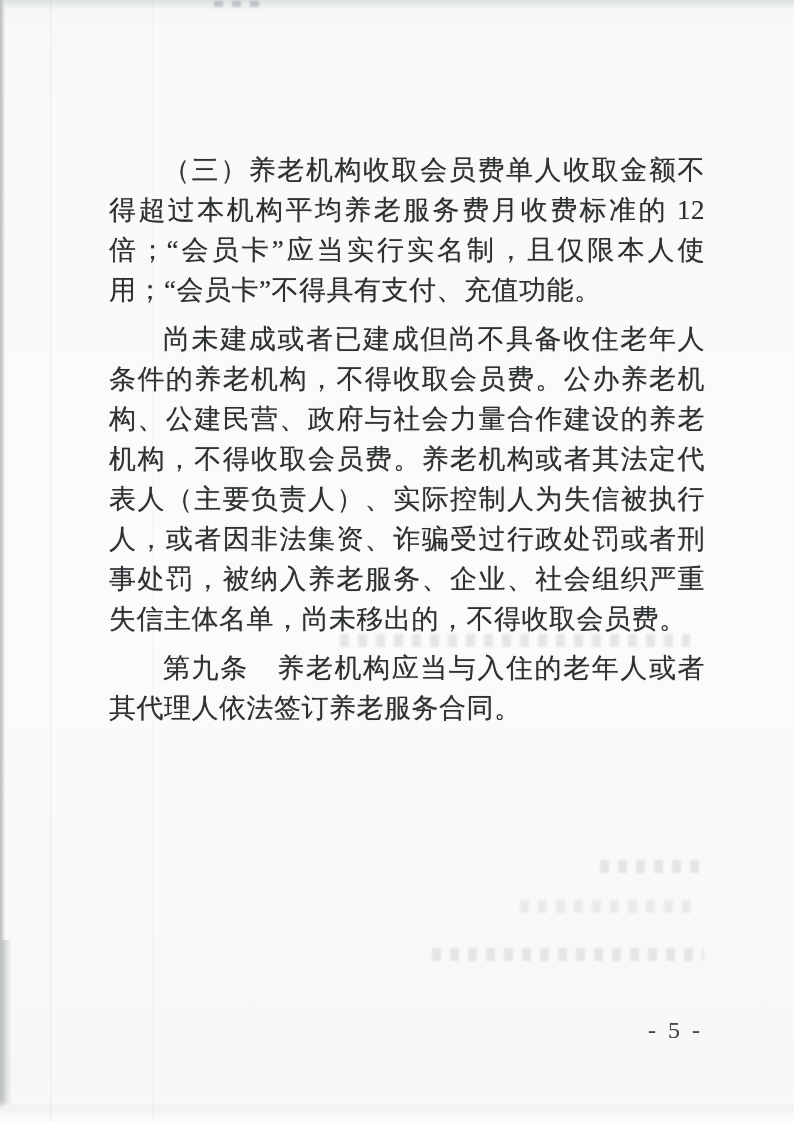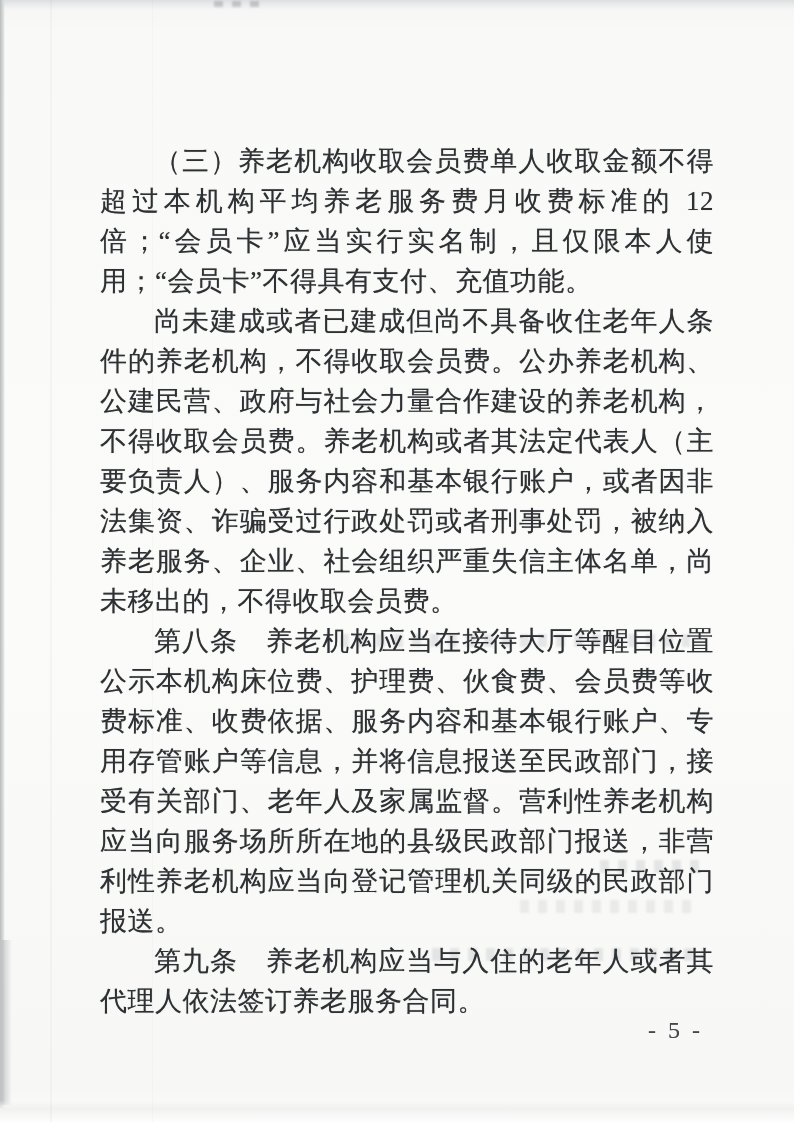--- a/index.html
+++ b/index.html
@@ -50,21 +50,21 @@
     top: 141px;
     width: 614px;
     color: #2e3134;
     font-size: 27px;
     line-height: 40px;
     text-align: justify;
     letter-spacing: 0.5px;
     text-shadow: 0 0 0.7px rgba(46,49,52,0.55);
   }
   .text-block p {
-    margin: 0;
+    margin: 9px;
     text-indent: 2em;
   }
   .page-number {
     position: absolute;
     left: 648px;
     top: 1017px;
     font-size: 24px;
     letter-spacing: 3px;
     color: #45484c;
     text-shadow: 0 0 0.6px rgba(60,63,66,0.5);
@@ -96,20 +96,19 @@
   <div class="fold-line-b"></div>
 
   <div class="ghost g-top"></div>
   <div class="ghost g-mid1"></div>
   <div class="ghost g-mid2"></div>
   <div class="ghost g-low2"></div>
   <div class="ghost g-low1"></div>
 
   <div class="text-block">
     <p>（三）养老机构收取会员费单人收取金额不得超过本机构平均养老服务费月收费标准的 12 倍；“会员卡”应当实行实名制，且仅限本人使用；“会员卡”不得具有支付、充值功能。</p>
-    <p>尚未建成或者已建成但尚不具备收住老年人条件的养老机构，不得收取会员费。公办养老机构、公建民营、政府与社会力量合作建设的养老机构，不得收取会员费。养老机构或者其法定代表人（主要负责人）、服务内容和基本银行账户，或者因非法集资、诈骗受过行政处罚或者刑事处罚，被纳入养老服务、企业、社会组织严重失信主体名单，尚未移出的，不得收取会员费。</p>
-    <p>第八条　养老机构应当在接待大厅等醒目位置公示本机构床位费、护理费、伙食费、会员费等收费标准、收费依据、服务内容和基本银行账户、专用存管账户等信息，并将信息报送至民政部门，接受有关部门、老年人及家属监督。营利性养老机构应当向服务场所所在地的县级民政部门报送，非营利性养老机构应当向登记管理机关同级的民政部门报送。</p>
+    <p>尚未建成或者已建成但尚不具备收住老年人条件的养老机构，不得收取会员费。公办养老机构、公建民营、政府与社会力量合作建设的养老机构，不得收取会员费。养老机构或者其法定代表人（主要负责人）、实际控制人为失信被执行人，或者因非法集资、诈骗受过行政处罚或者刑事处罚，被纳入养老服务、企业、社会组织严重失信主体名单，尚未移出的，不得收取会员费。</p>
     <p>第九条　养老机构应当与入住的老年人或者其代理人依法签订养老服务合同。</p>
   </div>
 
   <div class="page-number">- 5 -</div>
 
 </div>
 
 </body></html>

